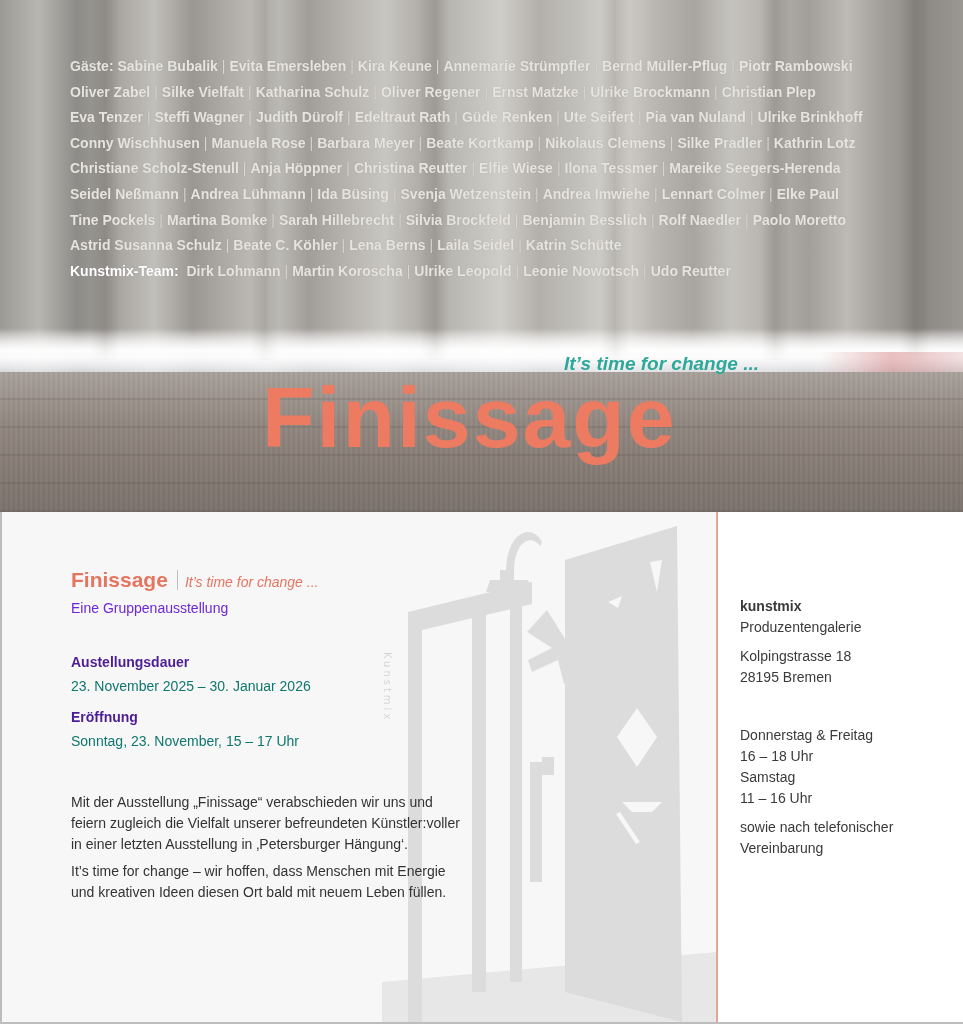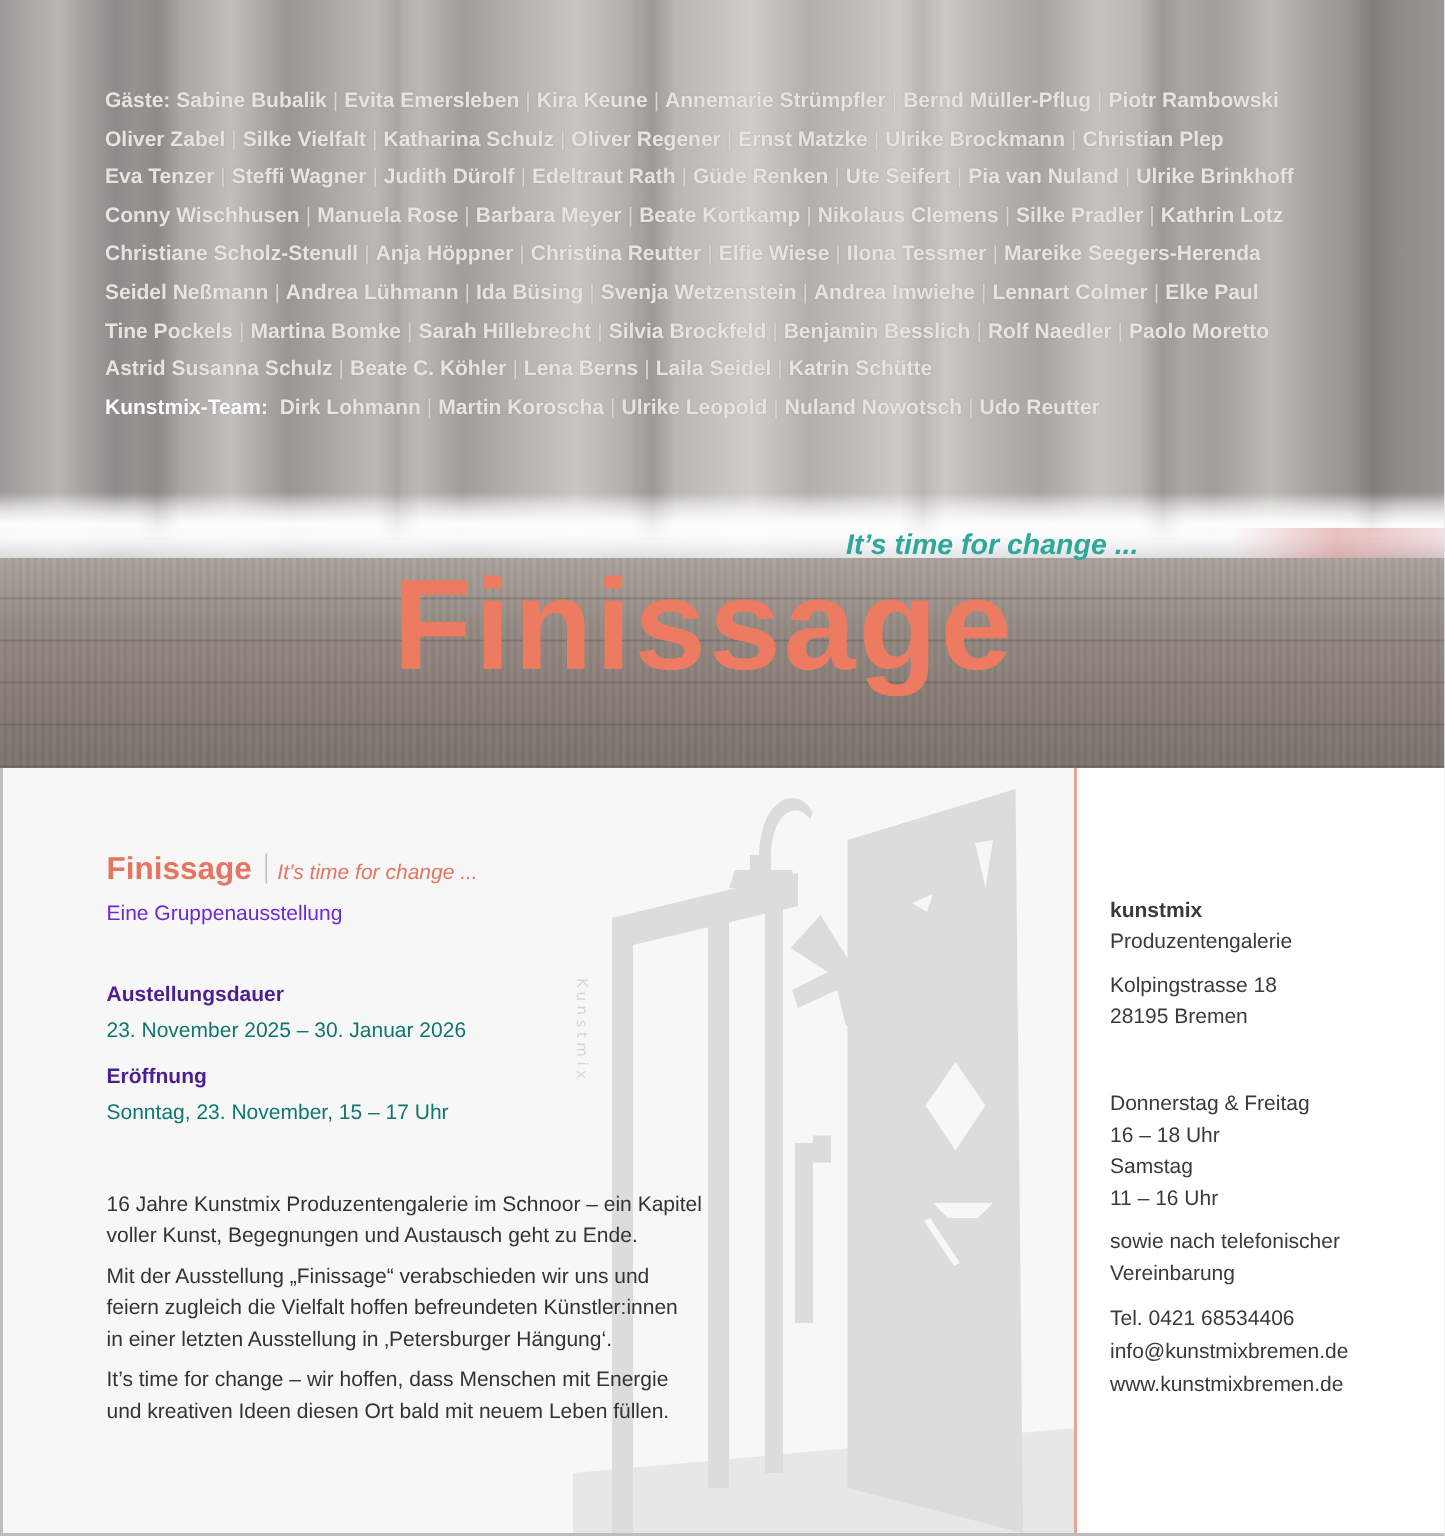--- a/index.html
+++ b/index.html
@@ -129,21 +129,21 @@
       <span>Seidel Neßmann</span><span class="sep">|</span><span>Andrea Lühmann</span><span class="sep">|</span><span>Ida Büsing</span><span class="sep">|</span><span>Svenja Wetzenstein</span><span class="sep">|</span><span>Andrea Imwiehe</span><span class="sep">|</span><span>Lennart Colmer</span><span class="sep">|</span><span>Elke Paul</span>
     </span>
     <span class="row">
       <span>Tine Pockels</span><span class="sep">|</span><span>Martina Bomke</span><span class="sep">|</span><span>Sarah Hillebrecht</span><span class="sep">|</span><span>Silvia Brockfeld</span><span class="sep">|</span><span>Benjamin Besslich</span><span class="sep">|</span><span>Rolf Naedler</span><span class="sep">|</span><span>Paolo Moretto</span>
     </span>
     <span class="row">
       <span>Astrid Susanna Schulz</span><span class="sep">|</span><span>Beate C. Köhler</span><span class="sep">|</span><span>Lena Berns</span><span class="sep">|</span><span>Laila Seidel</span><span class="sep">|</span><span>Katrin Schütte</span>
     </span>
     <span class="row">
       <span class="team-label">Kunstmix-Team:</span>&nbsp;
-      <span>Dirk Lohmann</span><span class="sep">|</span><span>Martin Koroscha</span><span class="sep">|</span><span>Ulrike Leopold</span><span class="sep">|</span><span>Nuland Nowotsch</span><span class="sep">|</span><span>Udo Reutter</span>
+      <span>Dirk Lohmann</span><span class="sep">|</span><span>Martin Koroscha</span><span class="sep">|</span><span>Ulrike Leopold</span><span class="sep">|</span><span>Leonie Nowotsch</span><span class="sep">|</span><span>Udo Reutter</span>
     </span>
   </div>
 
   <div class="tagline">It’s time for change ...</div>
   <div class="hero-title">Finissage</div>
 </section>
 
 <section class="lower">
 
   <svg class="art" viewBox="0 0 335 510" xmlns="http://www.w3.org/2000/svg">
@@ -192,26 +192,22 @@
   <div class="info-sub">Eine Gruppenausstellung</div>
 
   <div class="block-label" style="top:142px">Austellungsdauer</div>
   <div class="block-value" style="top:166px">23. November 2025 – 30. Januar  2026</div>
 
   <div class="block-label" style="top:197px">Eröffnung</div>
   <div class="block-value" style="top:221px">Sonntag, 23. November, 15 – 17 Uhr</div>
 
   <div class="body-text">
     <p>
-      <span>16 Jahre Kunstmix Produzentengalerie im Schnoor – ein Kapitel</span><br>
-      <span>voller Kunst, Begegnungen und Austausch geht zu Ende.</span>
-    </p>
-    <p>
       <span>Mit der Ausstellung „Finissage“ verabschieden wir uns und</span><br>
-      <span>feiern zugleich die Vielfalt hoffen befreundeten Künstler:innen</span><br>
+      <span>feiern zugleich die Vielfalt unserer befreundeten Künstler:voller</span><br>
       <span>in einer letzten Ausstellung in ‚Petersburger Hängung‘.</span>
     </p>
     <p>
       <span>It’s time for change – wir hoffen, dass  Menschen mit Energie</span><br>
       <span>und kreativen Ideen diesen Ort bald mit neuem Leben füllen.</span>
     </p>
   </div>
 
   <div class="contact" style="top:84px">
     <div class="bold">kunstmix</div>
@@ -224,18 +220,13 @@
   <div class="contact" style="top:213px">
     <div>Donnerstag &amp; Freitag</div>
     <div>16 – 18 Uhr</div>
     <div>Samstag</div>
     <div>11 – 16 Uhr</div>
   </div>
   <div class="contact" style="top:305px">
     <div>sowie nach telefonischer</div>
     <div>Vereinbarung</div>
   </div>
-  <div class="contact" style="top:355px; line-height:22px">
-    <div>Tel. 0421 68534406</div>
-    <div>info@kunstmixbremen.de</div>
-    <div>www.kunstmixbremen.de</div>
-  </div>
 </section>
 
 </body></html>

